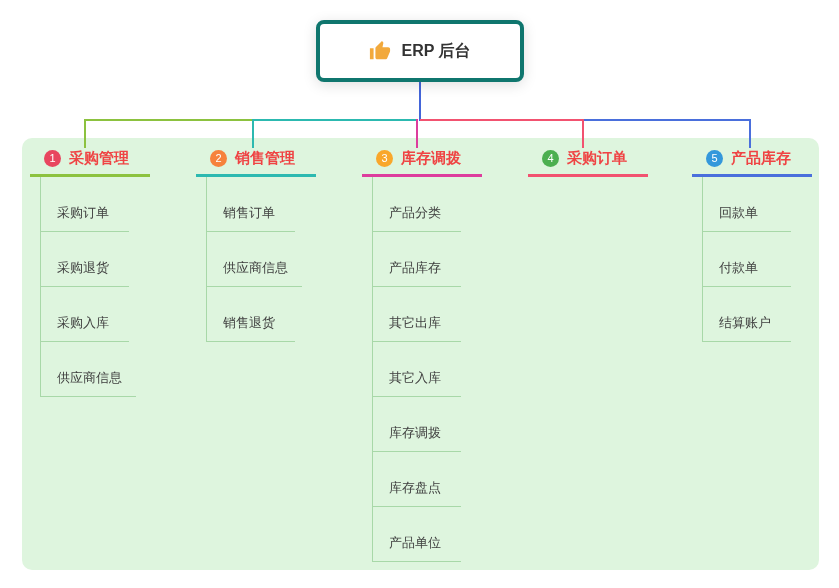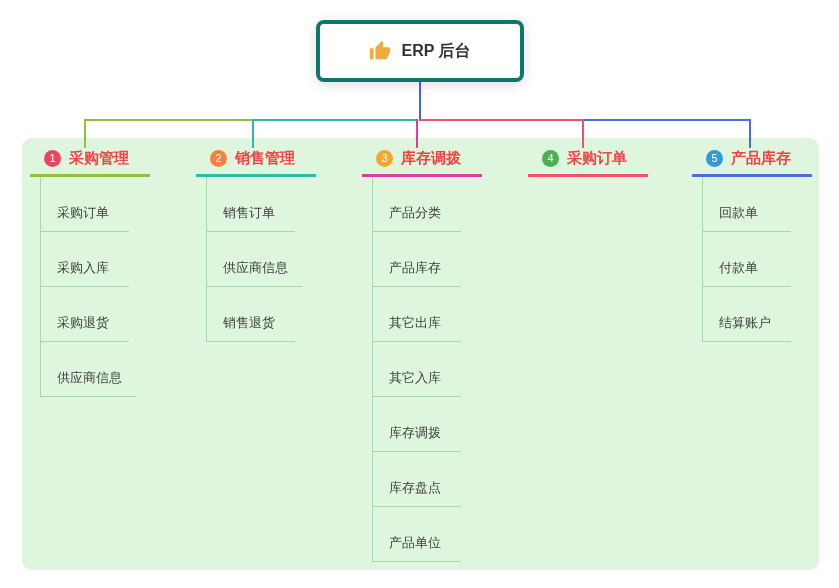--- a/index.html
+++ b/index.html
@@ -83,24 +83,24 @@
   <div class="branch" style="left: 30px; --branch-color: #8cc23f; --badge-color: #e8465f;">
     <div class="topic">
       <span class="badge">1</span>
       <span class="topic-label">采购管理</span>
     </div>
     <div class="children">
       <div class="child">
           <span>采购订单</span>
         </div>
       <div class="child">
-          <span>采购入库</span>
+          <span>采购退货</span>
         </div>
       <div class="child">
-          <span>采购退货</span>
+          <span>采购入库</span>
         </div>
       <div class="child">
           <span>供应商信息</span>
         </div>
     </div>
   </div>
 
   <div class="branch" style="left: 196px; --branch-color: #2cb9b0; --badge-color: #f6823c;">
     <div class="topic">
       <span class="badge">2</span>

